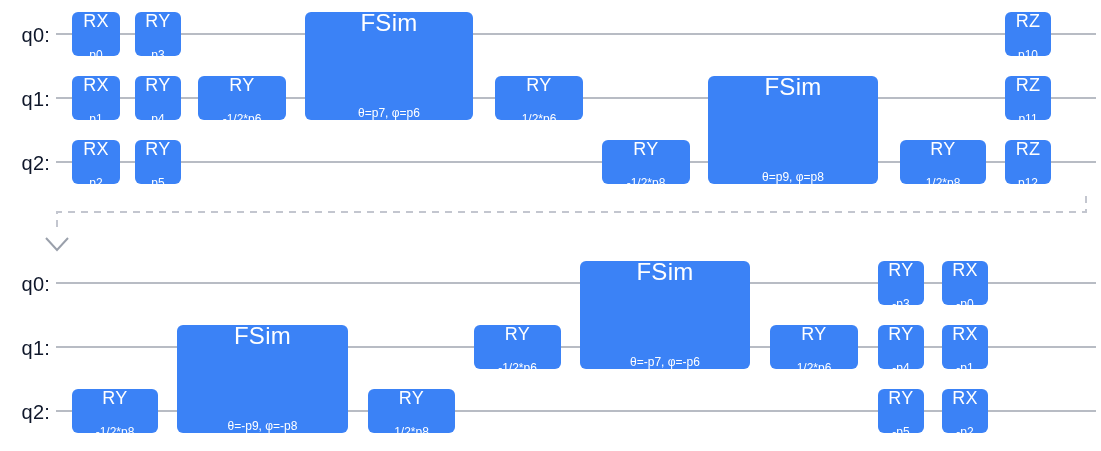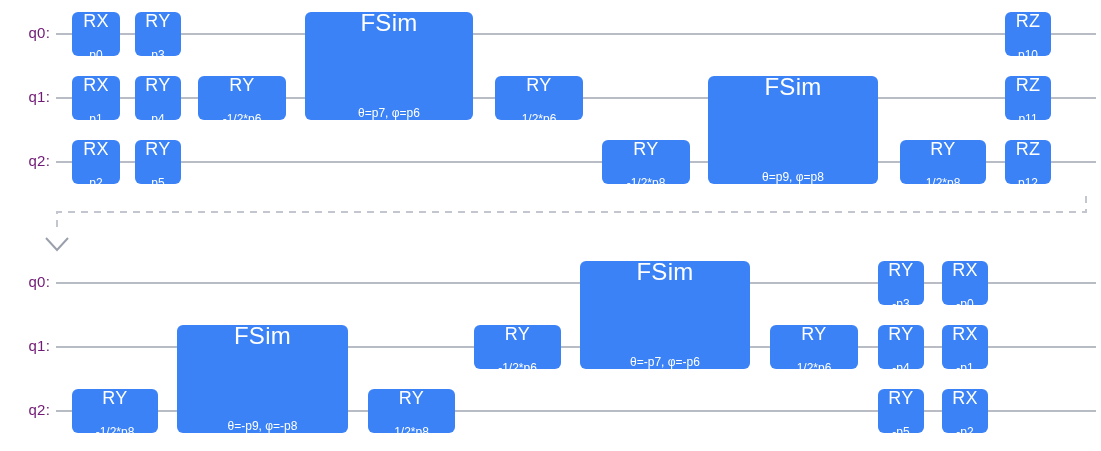--- a/index.html
+++ b/index.html
@@ -11,22 +11,22 @@
     position:relative;
   }
   .circuit{position:absolute;left:0;top:0;width:1101px;}
   .wire{
     position:absolute;
     height:2px;
     background:#b8bcc4;
   }
   .qlabel{
     position:absolute;
-    font-size:15px;
-    color:#701a75;
+    font-size:20px;
+    color:#0f172a;
     letter-spacing:.2px;
     white-space:nowrap;
     text-align:right;
   }
   .gate{
     position:absolute;
     background:#3b82f6;
     border-radius:6px;
     color:#ffffff;
     display:flex;

